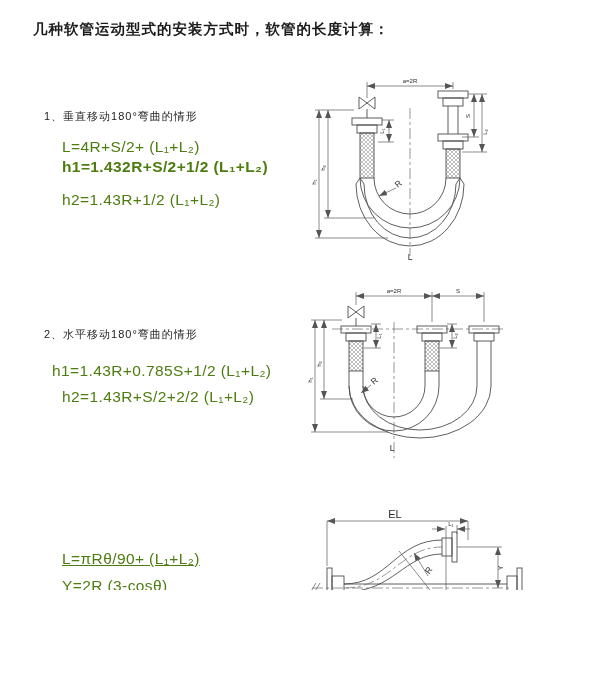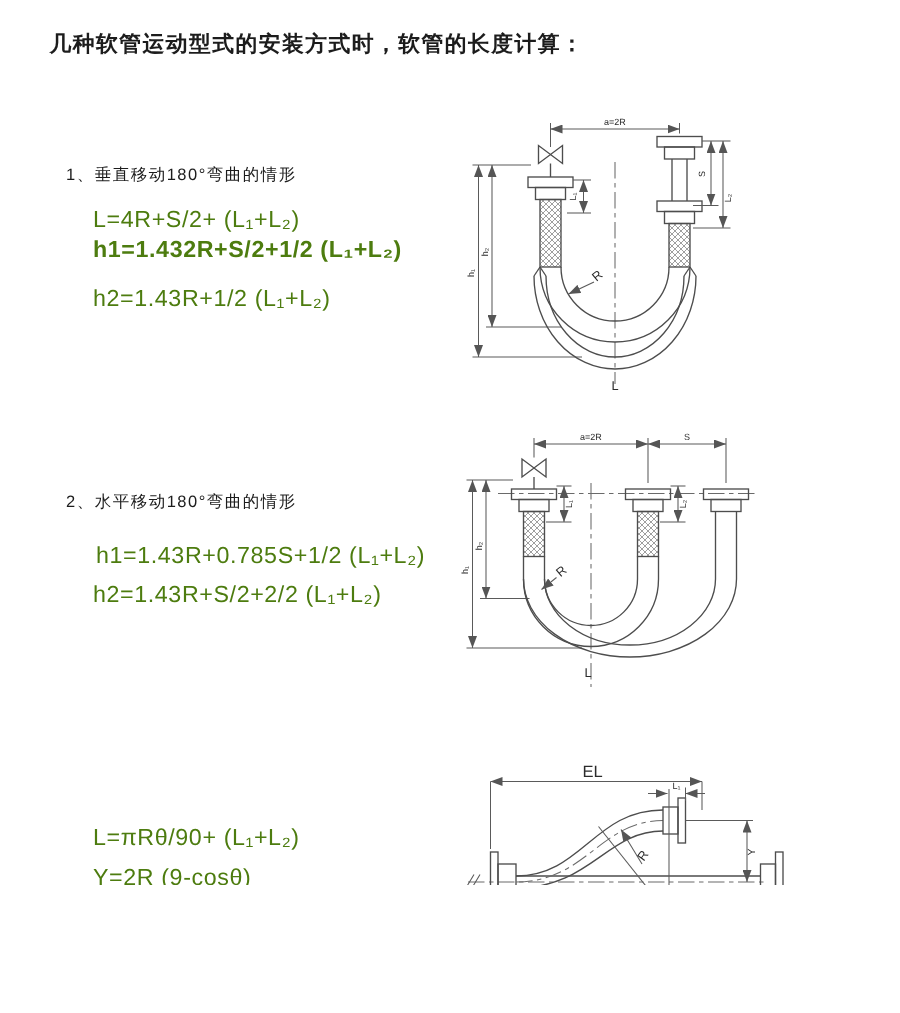--- a/index.html
+++ b/index.html
@@ -31,25 +31,25 @@
 <div class="page">
 
   <div class="abs title" style="left:33px;top:20px;">几种软管运动型式的安装方式时，软管的长度计算：</div>
 
   <div class="abs head" style="left:44px;top:109px;">1、垂直移动180°弯曲的情形</div>
   <div class="abs formula" style="left:62px;top:138px;">L=4R+S/2+ (L₁+L₂)</div>
   <div class="abs formula" style="left:62px;top:158px;font-weight:bold;">h1=1.432R+S/2+1/2 (L₁+L₂)</div>
   <div class="abs formula" style="left:62px;top:191px;">h2=1.43R+1/2 (L₁+L₂)</div>
 
   <div class="abs head" style="left:44px;top:308px;margin-top:19px;">2、水平移动180°弯曲的情形</div>
-  <div class="abs formula" style="left:64px;top:362px;">h1=1.43R+0.785S+1/2 (L₁+L₂)</div>
+  <div class="abs formula" style="left:52px;top:362px;">h1=1.43R+0.785S+1/2 (L₁+L₂)</div>
   <div class="abs formula" style="left:62px;top:388px;">h2=1.43R+S/2+2/2 (L₁+L₂)</div>
 
-  <div class="abs formula" style="left:62px;top:550px;">L=πRθ/90+ (L₁+L₂)</div>
-  <div class="abs formula" style="left:62px;top:577px;">Y=2R (9-cosθ)</div>
+  <div class="abs formula" style="left:62px;top:550px;text-decoration:underline;">L=πRθ/90+ (L₁+L₂)</div>
+  <div class="abs formula" style="left:62px;top:577px;">Y=2R (3-cosθ)</div>
 
   <svg style="left:312px;top:72px;" width="280" height="192" viewBox="0 0 280 192">
     <defs>
       <marker id="arw" markerUnits="userSpaceOnUse" markerWidth="8" markerHeight="6" refX="8" refY="3" orient="auto-start-reverse">
         <path d="M0,0 L8,3 L0,6 z" fill="#555"></path>
       </marker>
       <pattern id="hp" width="4" height="4" patternUnits="userSpaceOnUse">
         <path d="M0,4 L4,0 M0,0 L4,4" stroke="#8a8a8a" stroke-width="0.55"></path>
       </pattern>
     </defs>

